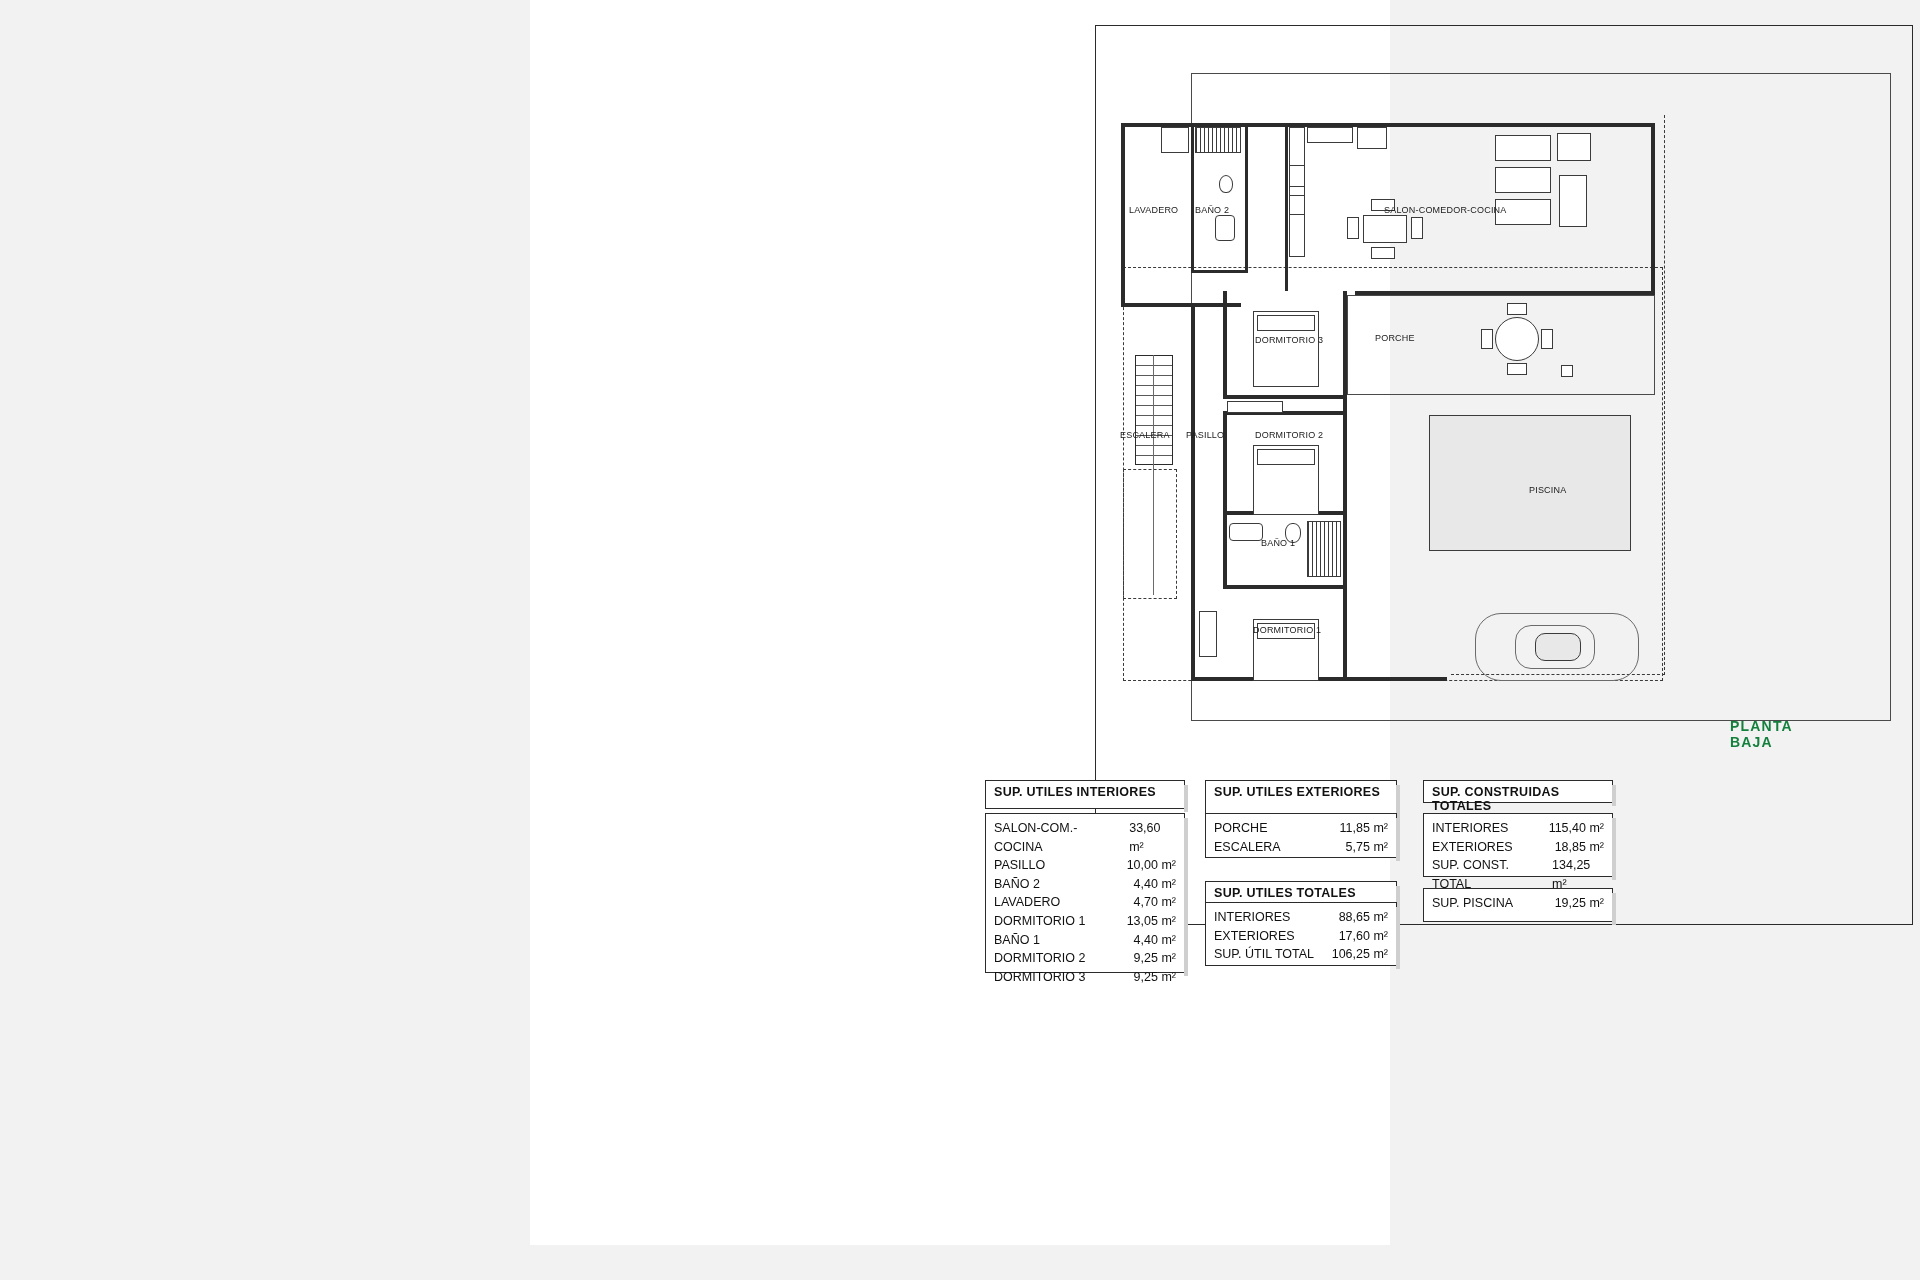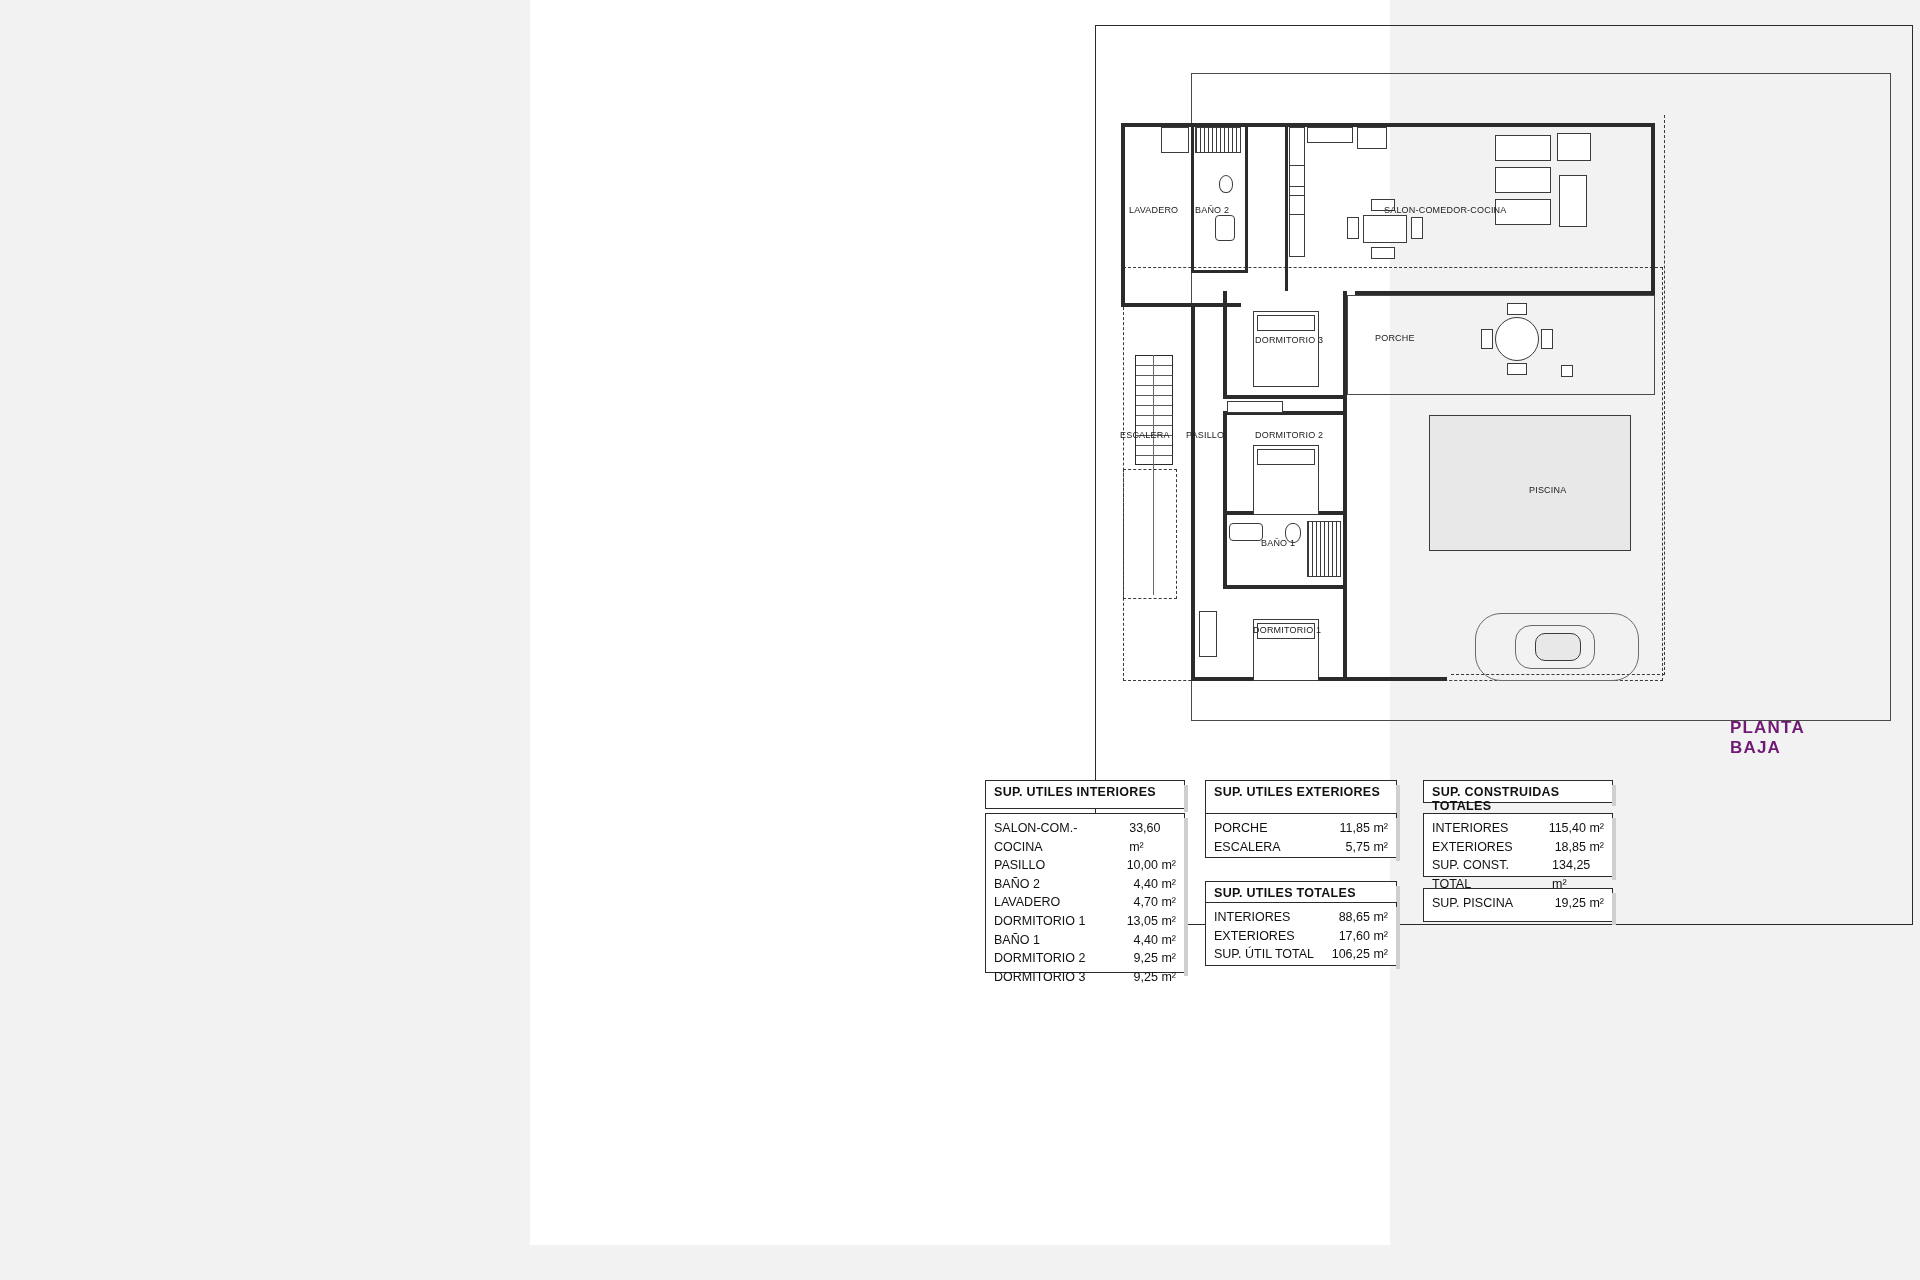--- a/index.html
+++ b/index.html
@@ -9,21 +9,21 @@
   .ln{position:absolute;background:#2b2b2b;}
   .box{position:absolute;border:1px solid #2b2b2b;box-sizing:border-box;}
   .thin{position:absolute;border:1px solid #6b6b6b;box-sizing:border-box;}
   .dash{position:absolute;border:1px dashed #3a3a3a;box-sizing:border-box;}
   .lbl{position:absolute;font-size:9px;color:#1a1a1a;white-space:nowrap;letter-spacing:.2px;}
   .wall{position:absolute;background:#2b2b2b;}
   .fill{position:absolute;background:#e8e8e8;border:1px solid #3b3b3b;box-sizing:border-box;}
   .furn{position:absolute;border:1px solid #3b3b3b;box-sizing:border-box;background:#ffffff;}
   .hatch{position:absolute;box-sizing:border-box;border:1px solid #3b3b3b;
      background:repeating-linear-gradient(90deg,#3b3b3b 0 1px,#ffffff 1px 4px);}
-  #title-planta{position:absolute;left:1200px;top:718px;font-size:17px;letter-spacing:1.2px;color:#701a75;font-weight:bold;}
+  #title-planta{position:absolute;left:1200px;top:718px;font-size:14px;letter-spacing:1.2px;color:#15803d;font-weight:bold;}
   .tbl-head{position:absolute;border:1px solid #2b2b2b;box-sizing:border-box;background:#fff;
      font-size:12.5px;color:#111;padding:4px 8px;font-weight:bold;letter-spacing:.3px;}
   .tbl-head:after{content:"";position:absolute;right:-4px;top:4px;width:4px;height:100%;background:#cfcfcf;}
   .tbl-body{position:absolute;border:1px solid #2b2b2b;box-sizing:border-box;background:#fff;padding:5px 8px 6px 8px;}
   .tbl-body:after{content:"";position:absolute;right:-4px;top:4px;width:4px;height:100%;background:#cfcfcf;}
   .row{display:flex;justify-content:space-between;font-size:12.5px;color:#111;line-height:18.6px;}
   .row .n{padding-left:10px;}
 </style>
 </head>
 <body>

